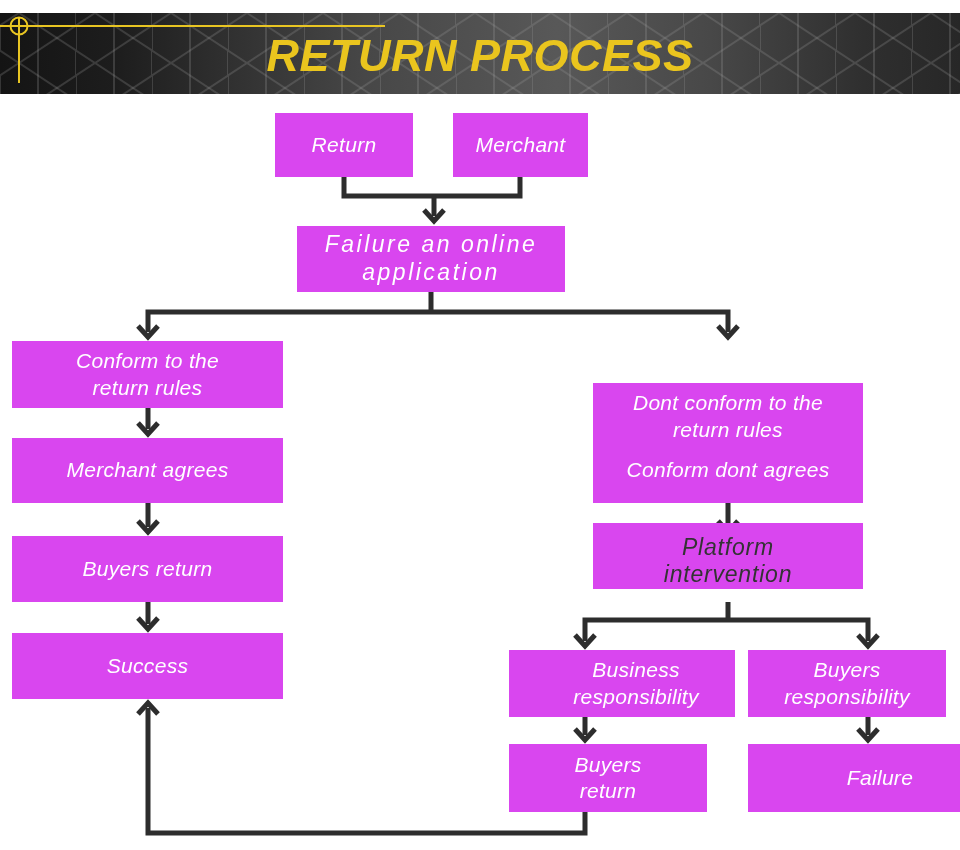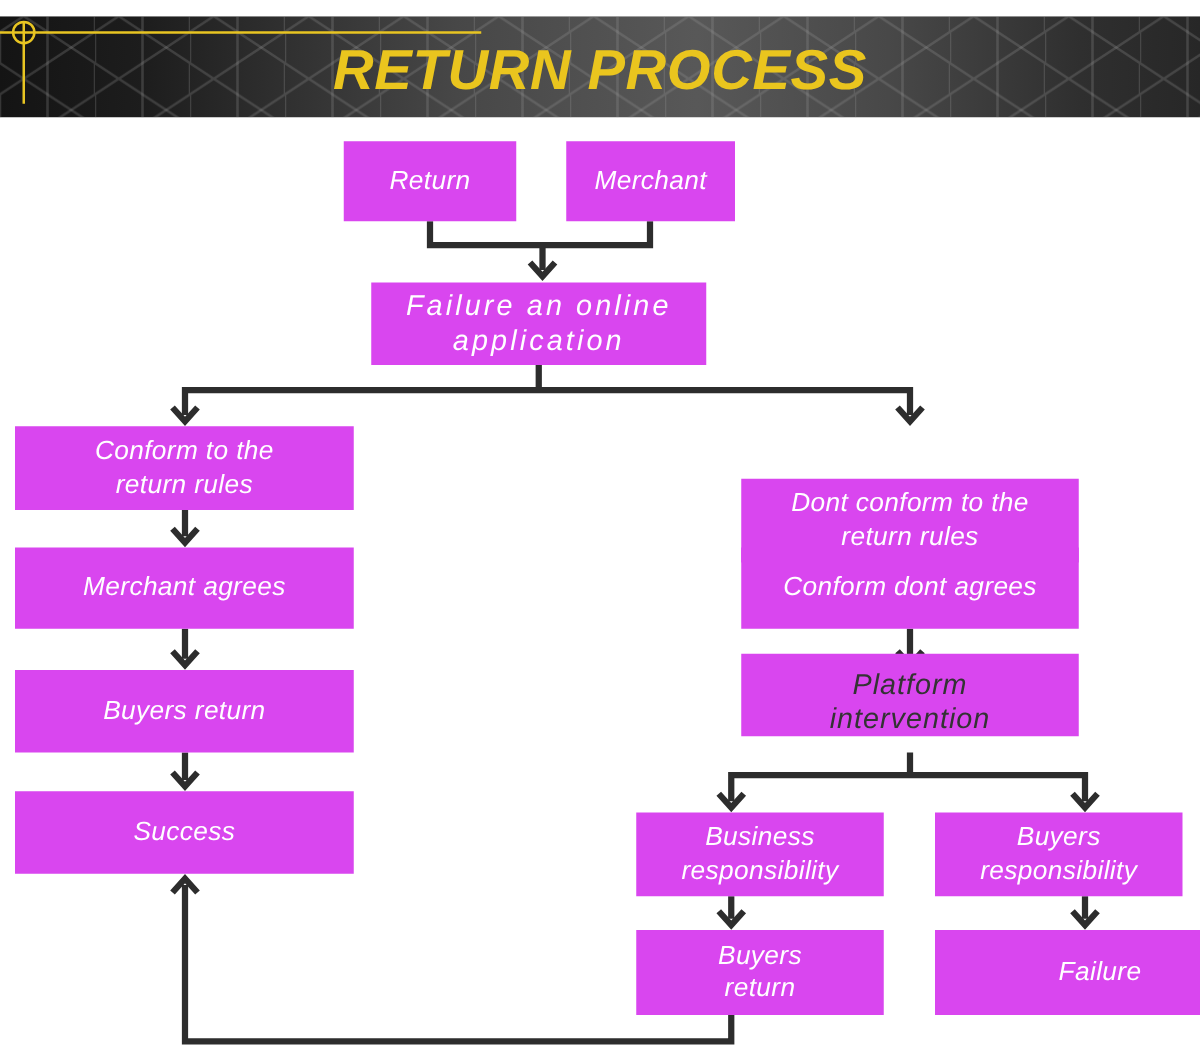--- a/index.html
+++ b/index.html
@@ -122,21 +122,21 @@
 return rules</span>
   </div>
   <div class="node" style="left:593px; top:438px; width:270px; height:65px;">
     <span class="node-label">Conform dont agrees</span>
   </div>
   <div class="node dark" style="left:593px; top:523px; width:270px; height:66px;align-items:flex-end;">
     <span class="node-label">Platform
 intervention</span>
   </div>
 
-  <div class="node" style="left:509px; top:650px; width:198px; height:67px;">
+  <div class="node" style="left:509px; top:650px; width:198px; height:67px;padding-left:28px;">
     <span class="node-label">Business
 responsibility</span>
   </div>
   <div class="node" style="left:748px; top:650px; width:198px; height:67px;">
     <span class="node-label">Buyers
 responsibility</span>
   </div>
   <div class="node" style="left:509px; top:744px; width:198px; height:68px;">
     <span class="node-label">Buyers
 return</span>

